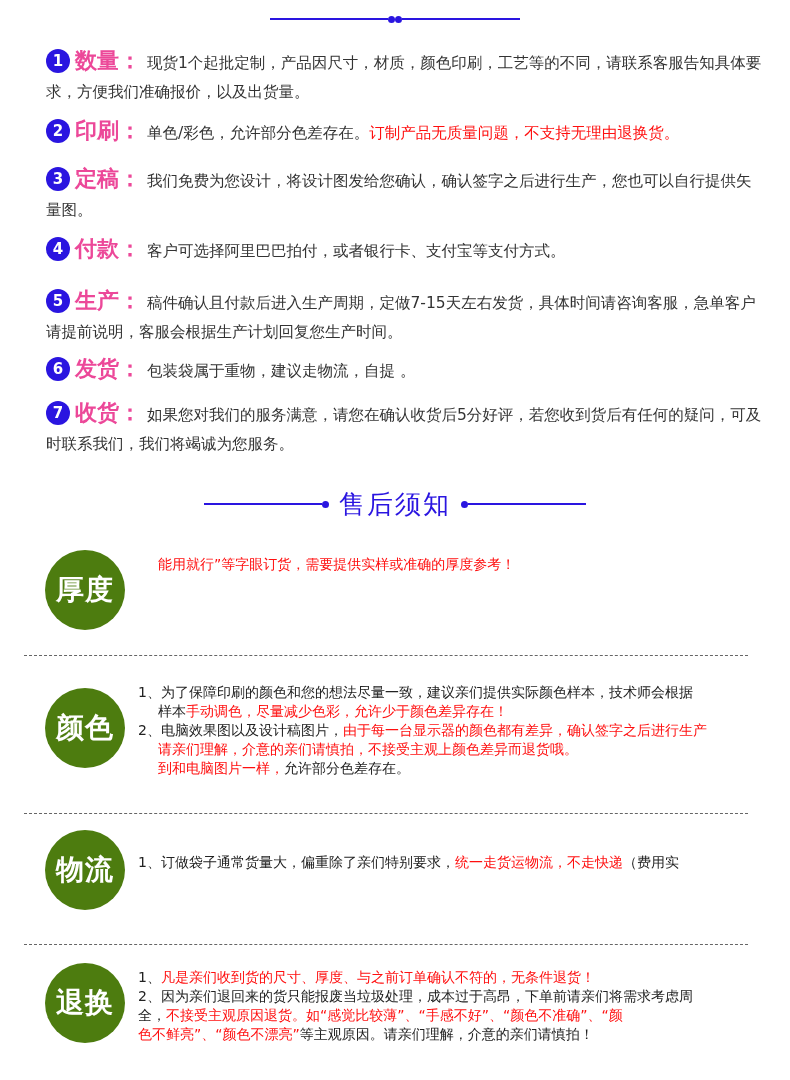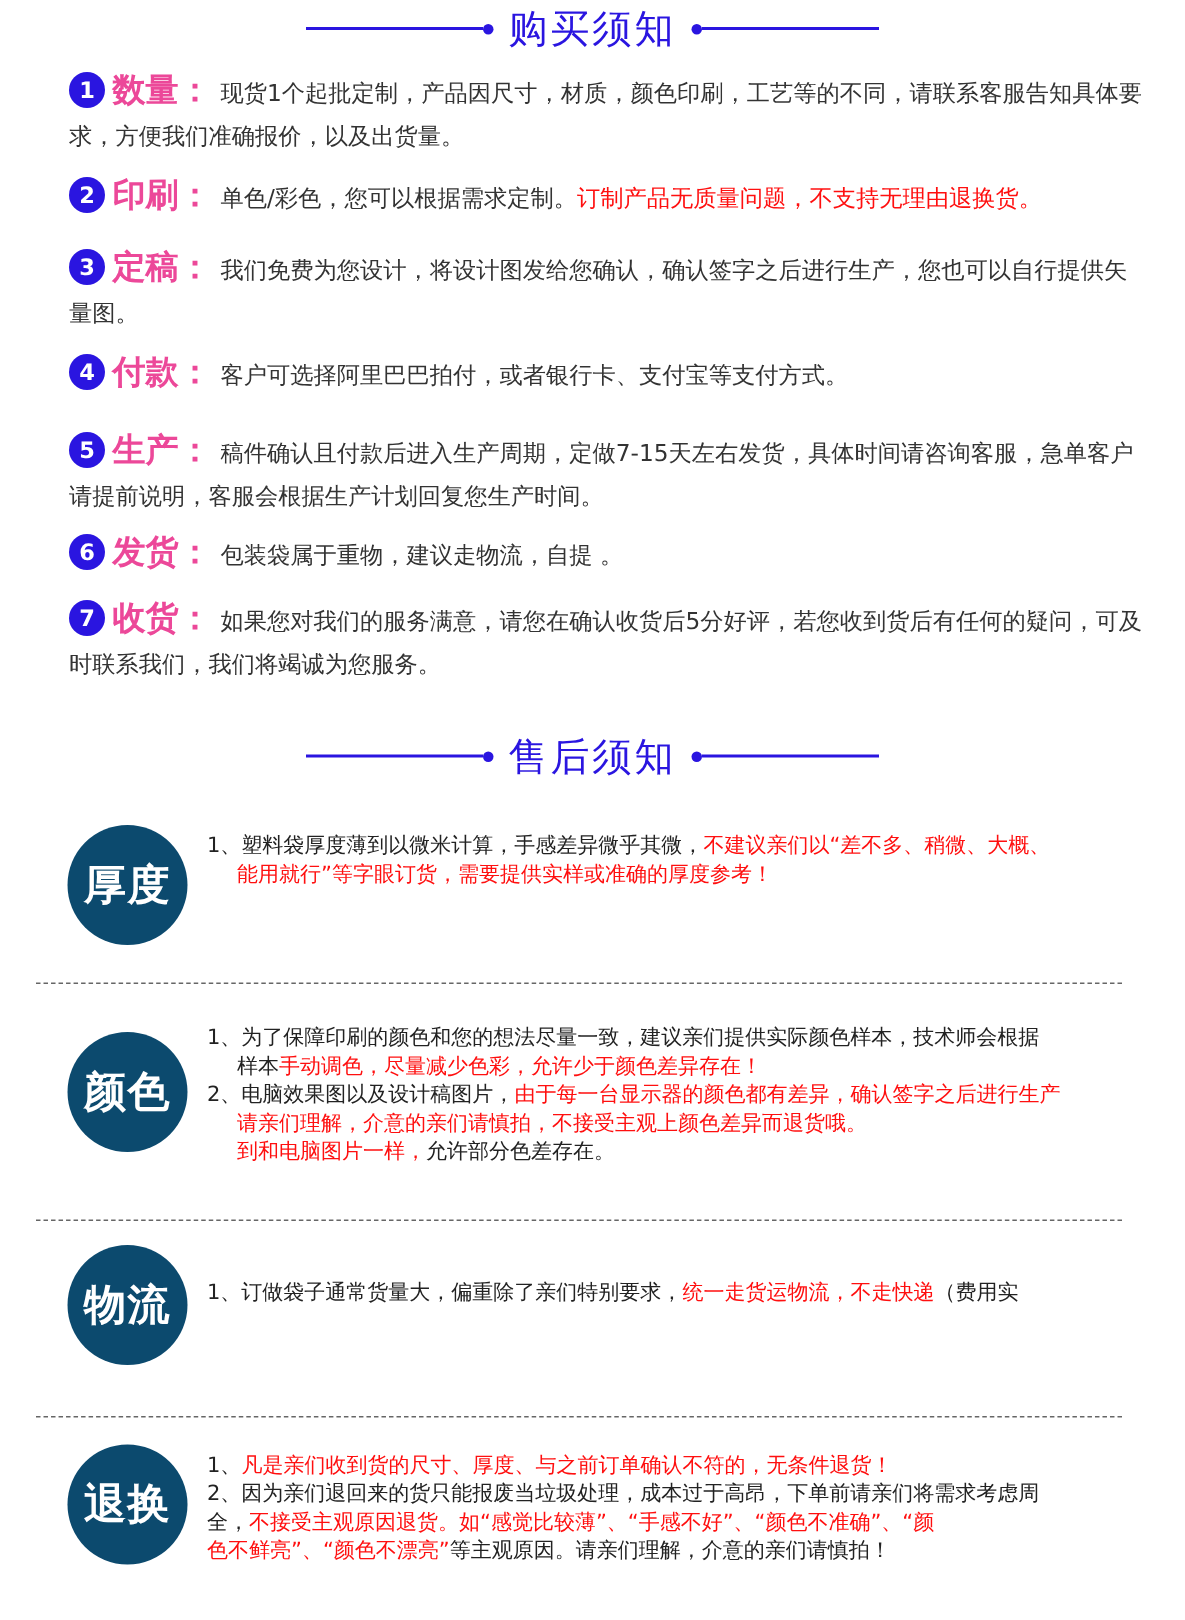--- a/index.html
+++ b/index.html
@@ -7,43 +7,42 @@
          font-family: "DejaVu Sans", "Liberation Sans", sans-serif; color: #333333; }
   .sec-head { position: absolute; left: 0; width: 790px; display: flex; align-items: center; justify-content: center; }
   .sec-head .line { height: 2px; background: #2a15e0; width: 118px; }
   .sec-head .dot { width: 7px; height: 7px; border-radius: 50%; background: #2a15e0; }
   .sec-head .title { color: #2a15e0; font-size: 26px; margin: 0 10px; letter-spacing: 2px; }
   .item { position: absolute; left: 46px; width: 720px; font-size: 15.5px; line-height: 29px; color: #333; }
   .item .badge { display: inline-block; width: 24px; height: 24px; border-radius: 50%; background: #2a15e0; color: #fff;
                  font-weight: bold; font-size: 15px; line-height: 24px; text-align: center; vertical-align: 2px; margin-right: 5px; }
   .item .label { color: #ec4899; font-size: 22px; font-weight: bold; margin-right: 6px; }
   .red { color: #ff0f0f; }
-  .circle { position: absolute; left: 45px; width: 80px; height: 80px; border-radius: 50%; background: #0c4a6e; color: #fff;
+  .circle { position: absolute; left: 45px; width: 80px; height: 80px; border-radius: 50%; background: #4d7c0f; color: #fff;
             font-size: 28px; font-weight: bold; display: flex; align-items: center; justify-content: center; letter-spacing: 1px; }
   .note { position: absolute; left: 138px; width: 620px; font-size: 14px; line-height: 19px; color: #222; }
   .note p { margin: 0; }
   .note .ind { padding-left: 20px; }
   .dash { position: absolute; left: 24px; width: 724px; border-top: 1px dashed #666; height: 0; }
 </style>
 </head>
 <body>
 
 <div class="sec-head" style="top:2px;height:34px;">
   <span class="line"></span>
   <span class="dot"></span>
-  <span class="title">购买须知</span>
   <span class="dot"></span>
   <span class="line"></span>
 </div>
 
 <div class="item" style="top:46px;">
   <span class="badge">1</span><span class="label">数量：</span><span>现货1个起批定制，产品因尺寸，材质，颜色印刷，工艺等的不同，请联系客服告知具体要求，方便我们准确报价，以及出货量。</span>
 </div>
 <div class="item" style="top:116px;">
-  <span class="badge">2</span><span class="label">印刷：</span><span>单色/彩色，您可以根据需求定制。</span><span class="red">订制产品无质量问题，不支持无理由退换货。</span>
+  <span class="badge">2</span><span class="label">印刷：</span><span>单色/彩色，允许部分色差存在。</span><span class="red">订制产品无质量问题，不支持无理由退换货。</span>
 </div>
 <div class="item" style="top:164px;">
   <span class="badge">3</span><span class="label">定稿：</span><span>我们免费为您设计，将设计图发给您确认，确认签字之后进行生产，您也可以自行提供矢量图。</span>
 </div>
 <div class="item" style="top:234px;">
   <span class="badge">4</span><span class="label">付款：</span><span>客户可选择阿里巴巴拍付，或者银行卡、支付宝等支付方式。</span>
 </div>
 <div class="item" style="top:286px;">
   <span class="badge">5</span><span class="label">生产：</span><span>稿件确认且付款后进入生产周期，定做7-15天左右发货，具体时间请咨询客服，急单客户请提前说明，客服会根据生产计划回复您生产时间。</span>
 </div>
@@ -57,21 +56,20 @@
 <div class="sec-head" style="top:486px;height:36px;">
   <span class="line"></span>
   <span class="dot"></span>
   <span class="title">售后须知</span>
   <span class="dot"></span>
   <span class="line"></span>
 </div>
 
 <div class="circle" style="top:550px;">厚度</div>
 <div class="note" style="top:555px;">
-  <p><span>1、塑料袋厚度薄到以微米计算，手感差异微乎其微，</span><span class="red">不建议亲们以“差不多、稍微、大概、</span></p>
   <p class="ind"><span class="red">能用就行”等字眼订货，需要提供实样或准确的厚度参考！</span></p>
 </div>
 <div class="dash" style="top:655px;"></div>
 
 <div class="circle" style="top:688px;">颜色</div>
 <div class="note" style="top:683px;">
   <p><span>1、为了保障印刷的颜色和您的想法尽量一致，建议亲们提供实际颜色样本，技术师会根据</span></p>
   <p class="ind"><span>样本</span><span class="red">手动调色，尽量减少色彩，允许少于颜色差异存在！</span></p>
   <p><span>2、电脑效果图以及设计稿图片，</span><span class="red">由于每一台显示器的颜色都有差异，确认签字之后进行生产</span></p>
   <p class="ind"><span class="red">请亲们理解，介意的亲们请慎拍，不接受主观上颜色差异而退货哦。</span></p>

